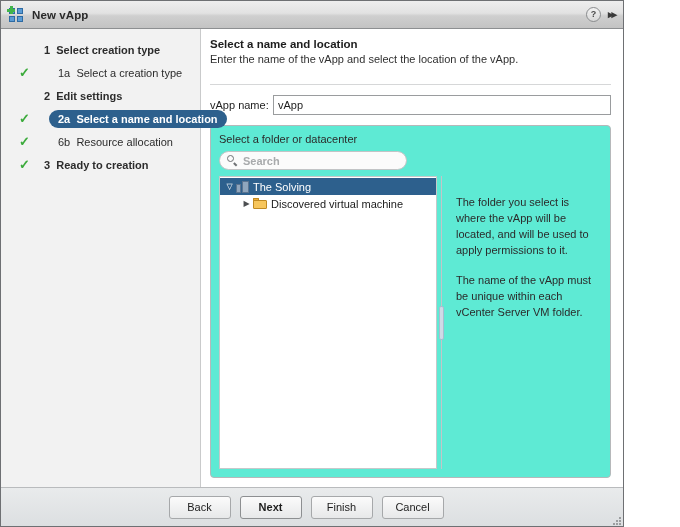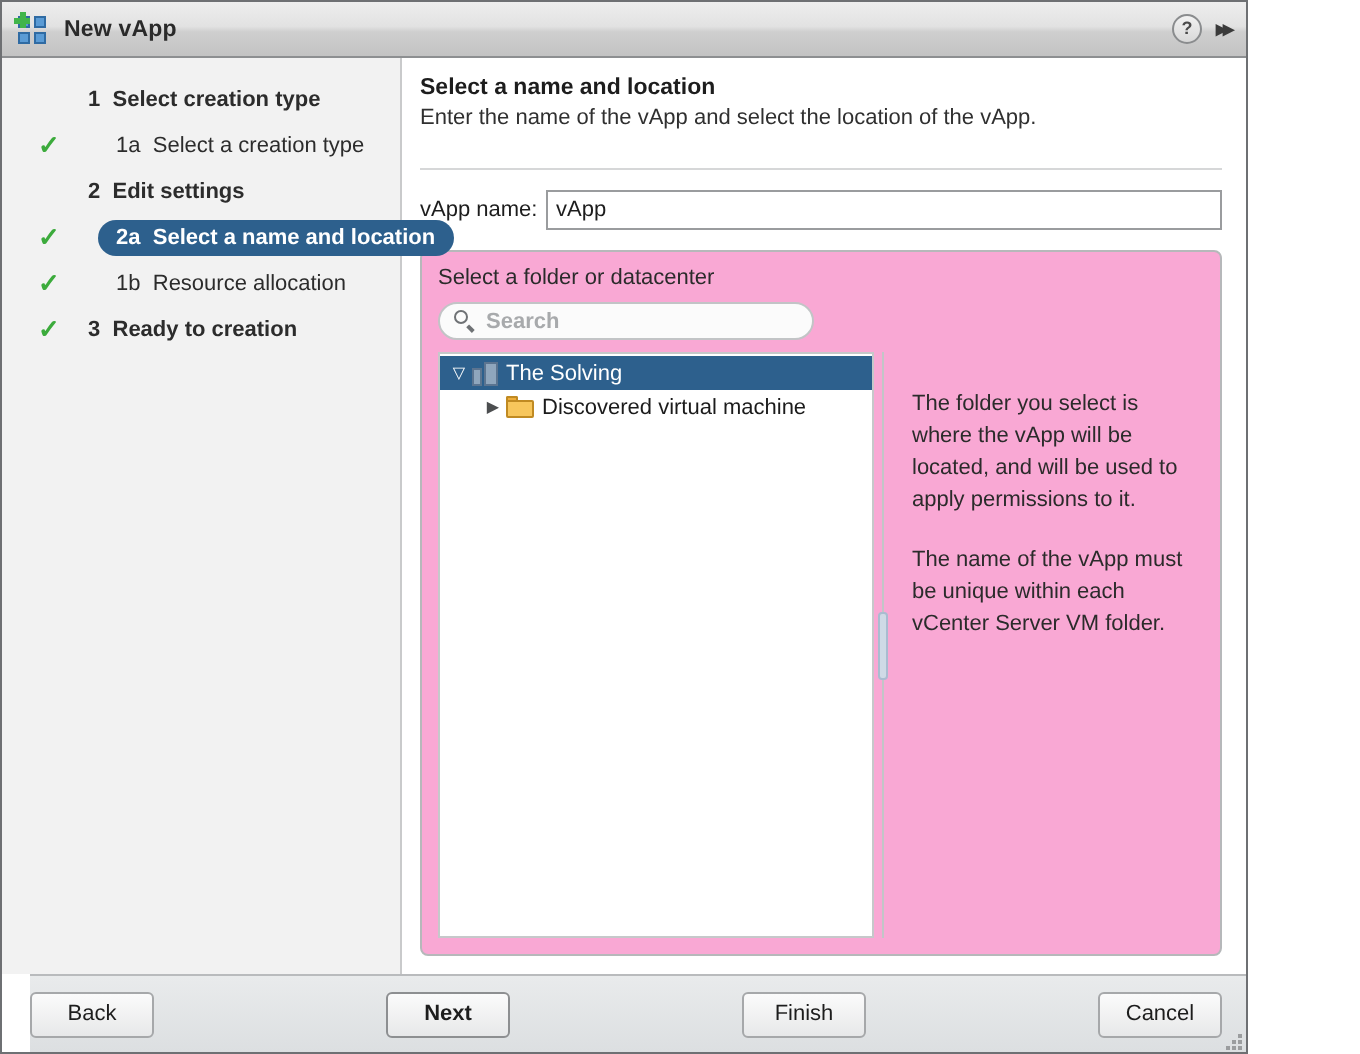--- a/index.html
+++ b/index.html
@@ -176,21 +176,21 @@
     font-size: 11px;
     color: #1d1d1d;
     padding: 0 4px;
     outline: none;
   }
   
   .selector {
     flex: 1 1 auto;
     border: 1px solid #b6b8ba;
     border-radius: 4px;
-    background: #f9a8d4;
+    background: #5eead4;
     padding: 7px 8px 8px 8px;
     display: flex;
     flex-direction: column;
     min-height: 0;
     margin-bottom: 9px;
   }
   .selector-title {
     font-size: 11px;
     color: #2b2b2b;
     margin-bottom: 6px;
@@ -335,25 +335,24 @@
     margin-bottom: 14px;
   }
   
   .footer {
     flex: 0 0 39px;
     height: 39px;
     background: linear-gradient(to bottom,#e9ebec,#dcdfe1);
     border-top: 1px solid #b9bbbd;
     display: flex;
     align-items: center;
-    justify-content: space-between;
+    justify-content: center;
     padding-right: 12px;
     gap: 9px;
     position: relative;
-    margin-left: 14px;
   }
   .btn {
     width: 62px;
     height: 23px;
     border: 1px solid #a6a8aa;
     border-radius: 3px;
     background: linear-gradient(to bottom,#fbfbfb,#e7e8e9);
     font-family: "Liberation Sans", sans-serif;
     font-size: 11px;
     color: #1d1d1d;
@@ -412,21 +411,21 @@
 
       <div class="nav-row level2 selected">
         <span class="nav-check">✓</span>
         <span class="nav-pill">
           <span class="nav-label"><span class="nav-num">2a</span>&nbsp;&nbsp;<span>Select a name and location</span></span>
         </span>
       </div>
 
       <div class="nav-row level2">
         <span class="nav-check">✓</span>
-        <span class="nav-label"><span class="nav-num">1b</span>&nbsp;&nbsp;<span>Resource allocation</span></span>
+        <span class="nav-label"><span class="nav-num">6b</span>&nbsp;&nbsp;<span>Resource allocation</span></span>
       </div>
 
       <div class="nav-row level1">
         <span class="nav-check">✓</span>
         <span class="nav-label"><span class="nav-num">3</span>&nbsp;&nbsp;<span>Ready to creation</span></span>
       </div>
 
     </div>
 
     <div class="main">

